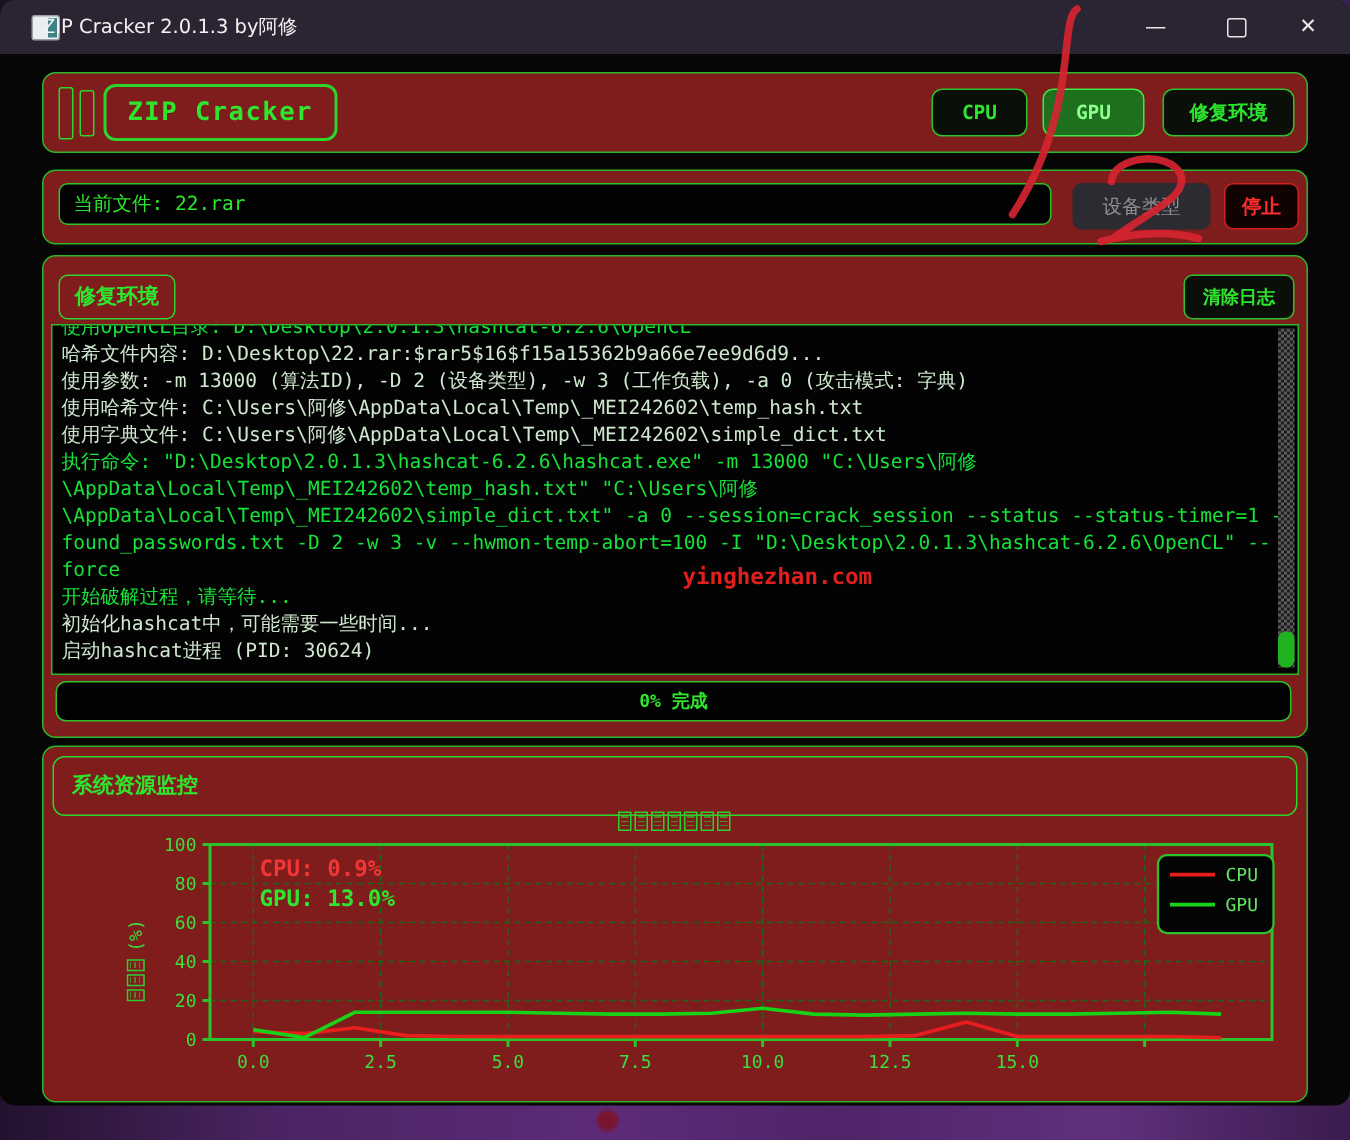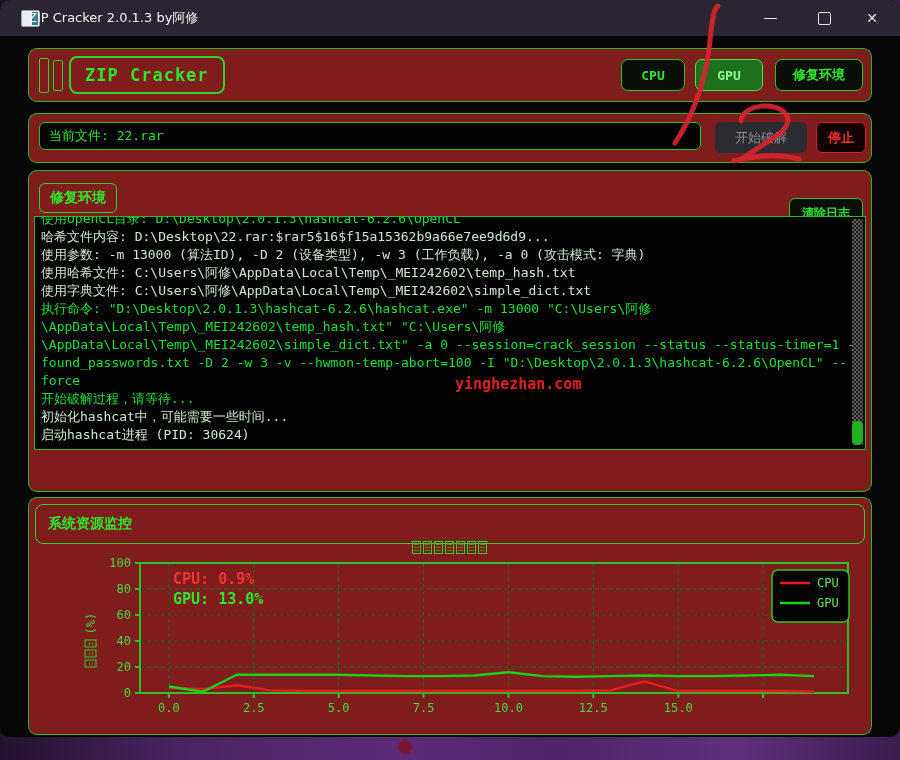--- a/index.html
+++ b/index.html
@@ -47,21 +47,21 @@
        align-items:center;padding-left:9px;box-sizing:border-box;}
   .btn-start{position:absolute;left:686px;top:8px;width:92px;height:31px;background:#2b2b31;
        border:none;border-radius:6px;color:#8e8e93;font-size:13px;display:flex;
        align-items:center;justify-content:center;}
   .btn-stop{position:absolute;left:787px;top:8px;width:50px;height:31px;background:#120303;
        border:1.5px solid #d21f1f;border-radius:6px;color:#ff2d2d;font-weight:bold;font-size:13px;
        display:flex;align-items:center;justify-content:center;box-sizing:border-box;}
 
   .log-label{position:absolute;left:10px;top:12px;height:28px;padding:0 10px;border:1.5px solid #2cd42c;
        border-radius:6px;color:#2ee62e;font-weight:bold;font-size:14px;display:flex;align-items:center;}
-  .btn-clear{position:absolute;right:8px;top:27px;height:28px;padding:0 12px;border:1.5px solid #2cc22c;
+  .btn-clear{position:absolute;right:8px;top:12px;height:28px;padding:0 12px;border:1.5px solid #2cc22c;
        border-radius:6px;background:#0a0f0a;color:#2ee62e;font-size:12px;font-weight:bold;
        display:flex;align-items:center;}
   .log-box{position:absolute;left:5px;top:45px;width:830px;height:232px;border:1px solid #2cb82c;
        background:#030303;overflow:hidden;}
   .log-text{margin:-7px 0 0 6px;font-size:13px;line-height:18px;white-space:pre;}
   .log-line.p{color:#cfe8cf;}
   .log-line.b{color:#17e23a;}
   .watermark{position:absolute;left:420px;top:158px;color:#e01f1f;font-weight:bold;font-size:15px;}
   .log-scrollbar{position:absolute;right:2px;top:2px;width:11px;height:226px;background-color:#1d1d1d;
        background-image:linear-gradient(45deg,#5f5f5f 25%,transparent 25%,transparent 75%,#5f5f5f 75%),
@@ -116,34 +116,35 @@
       <div class="logo-bar" style="height:29px;margin-top:2px;"></div>
     </div>
     <div class="brand-badge nosel">ZIP Cracker</div>
     <div class="hdr-btn btn-cpu">CPU</div>
     <div class="hdr-btn btn-gpu">GPU</div>
     <div class="hdr-btn btn-repair">修复环境</div>
   </div>
 
   <div class="section sec-file">
     <div class="file-input">当前文件: 22.rar</div>
-    <div class="btn-start">开始破解</div>
+    <div class="btn-start">设备类型</div>
     <div class="btn-stop">停止</div>
   </div>
 
   <div class="section sec-log">
     <div class="log-label nosel">修复环境</div>
     <div class="btn-clear">清除日志</div>
     <div class="log-box">
       <div class="log-text" id="log-lines"><div class="log-line b">使用OpenCL目录: D:\Desktop\2.0.1.3\hashcat-6.2.6\OpenCL</div><div class="log-line p">哈希文件内容: D:\Desktop\22.rar:$rar5$16$f15a15362b9a66e7ee9d6d9...</div><div class="log-line p">使用参数: -m 13000 (算法ID), -D 2 (设备类型), -w 3 (工作负载), -a 0 (攻击模式: 字典)</div><div class="log-line p">使用哈希文件: C:\Users\阿修\AppData\Local\Temp\_MEI242602\temp_hash.txt</div><div class="log-line p">使用字典文件: C:\Users\阿修\AppData\Local\Temp\_MEI242602\simple_dict.txt</div><div class="log-line b">执行命令: "D:\Desktop\2.0.1.3\hashcat-6.2.6\hashcat.exe" -m 13000 "C:\Users\阿修</div><div class="log-line b">\AppData\Local\Temp\_MEI242602\temp_hash.txt" "C:\Users\阿修</div><div class="log-line b">\AppData\Local\Temp\_MEI242602\simple_dict.txt" -a 0 --session=crack_session --status --status-timer=1 -o</div><div class="log-line b">found_passwords.txt -D 2 -w 3 -v --hwmon-temp-abort=100 -I "D:\Desktop\2.0.1.3\hashcat-6.2.6\OpenCL" --</div><div class="log-line b">force</div><div class="log-line b">开始破解过程，请等待...</div><div class="log-line p">初始化hashcat中，可能需要一些时间...</div><div class="log-line p">启动hashcat进程 (PID: 30624)</div></div>
       <div class="watermark">yinghezhan.com</div>
       <div class="log-scrollbar">
         <div class="log-thumb"></div>
       </div>
     </div>
+    <div class="progress-bar">0% 完成</div>
   </div>
 
   <div class="section sec-mon">
     <div class="mon-label-box">
       <span class="mon-label">系统资源监控</span>
     </div>
   </div>
 
   <div class="tofu-row" id="tofu-title">
       <span class="tofu"></span>

